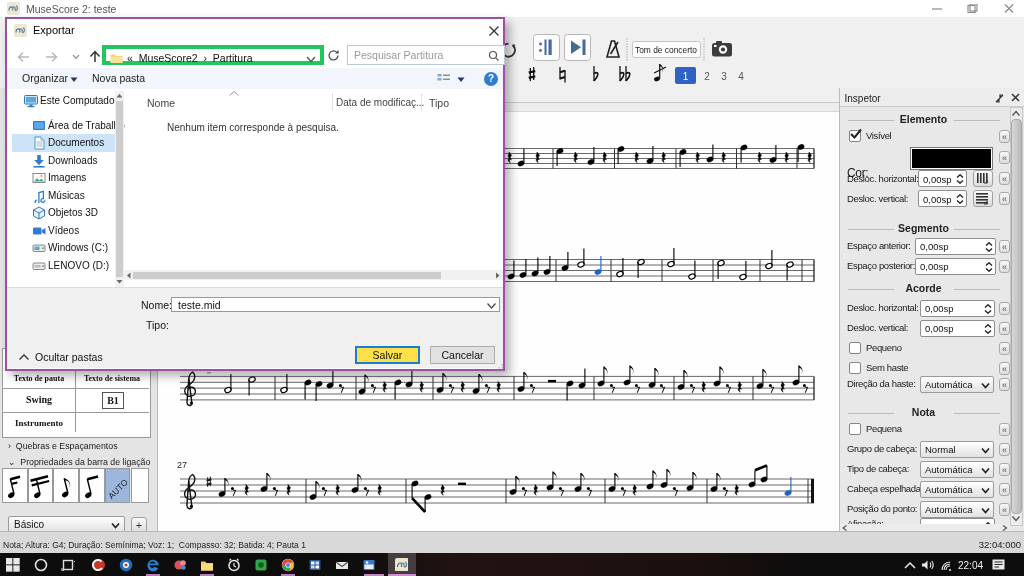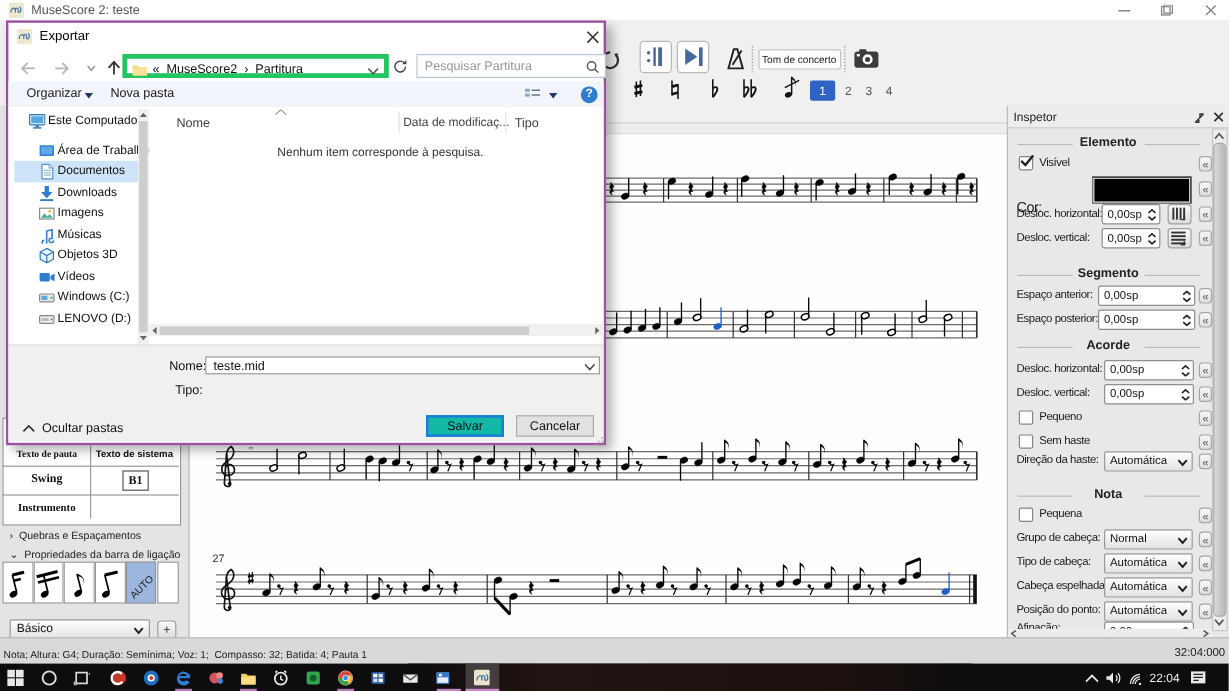--- a/index.html
+++ b/index.html
@@ -404,21 +404,21 @@
       <line x1="633.9" y1="389" x2="633.9" y2="404.5" stroke="#1d61c9" stroke-width="1.1"></line>
     </svg>
 </div>
 
 <div class="abs" style="left:0;top:88px;width:157px;height:443px;background:#e4e4e4;border-right:1px solid #b8b8b8">
 <div style="position:absolute;left:2px;top:260px;width:147px;height:88px;background:#fff;border:1px solid #999"></div>
     <div style="position:absolute;left:2px;top:300px;width:147px;border-top:1px solid #999"></div>
     <div style="position:absolute;left:2px;top:324px;width:147px;border-top:1px solid #999"></div>
     <div style="position:absolute;left:75px;top:260px;height:84px;border-left:1px solid #999"></div>
     <div style="position:absolute;left:4px;top:286px;width:70px;text-align:center;font-family:'Liberation Serif',serif;font-weight:bold;font-size:8px;color:#111">Texto de pauta</div>
-    <div style="position:absolute;left:77px;top:286px;width:70px;text-align:center;font-family:Liberation Sans, sans-serif;font-weight:bold;font-size:8px;color:#111">Texto de sistema</div>
+    <div style="position:absolute;left:77px;top:286px;width:70px;text-align:center;font-family:Liberation Serif, serif;font-weight:bold;font-size:8px;color:#111">Texto de sistema</div>
     <div style="position:absolute;left:4px;top:306px;width:70px;text-align:center;font-family:'Liberation Serif',serif;font-weight:bold;font-size:10px;color:#111">Swing</div>
     <div style="position:absolute;left:102px;top:304px;width:20px;height:15px;border:1px solid #555;font-family:'Liberation Serif',serif;font-weight:bold;font-size:10px;color:#111;text-align:center;line-height:15px">B1</div>
     <div style="position:absolute;left:4px;top:330px;width:70px;text-align:center;font-family:'Liberation Serif',serif;font-weight:bold;font-size:9px;color:#111">Instrumento</div>
     <div style="position:absolute;left:8px;top:353px;font-size:8.8px;color:#222;white-space:nowrap">›&nbsp;&nbsp;Quebras e Espaçamentos</div>
     <div style="position:absolute;left:8px;top:369px;font-size:8.8px;color:#222;white-space:nowrap">⌄&nbsp;&nbsp;Propriedades da barra de ligação</div>
     <div style="position:absolute;left:2px;top:380px;width:25.7px;height:35px;background:#fff;border:1px solid #999;box-sizing:border-box"></div>
     <div style="position:absolute;left:27.7px;top:380px;width:25.7px;height:35px;background:#fff;border:1px solid #999;box-sizing:border-box"></div>
     <div style="position:absolute;left:53.4px;top:380px;width:25.7px;height:35px;background:#fff;border:1px solid #999;box-sizing:border-box"></div>
     <div style="position:absolute;left:79.1px;top:380px;width:25.7px;height:35px;background:#fff;border:1px solid #999;box-sizing:border-box"></div>
     <div style="position:absolute;left:104.8px;top:380px;width:25.7px;height:35px;background:#9db6dd;border:1px solid #999;box-sizing:border-box"></div>
@@ -826,21 +826,21 @@
       <path d="M0.5,1 L3.5,4.5 L6.5,1" fill="#666"></path>
     </svg>
     <div class="abs" style="left:140px;top:78px;font-size:10.5px;color:#444">Nome</div>
     <svg class="abs" style="left:222px;top:72px" width="10" height="5">
       <path d="M0.5,4.5 L5,0.5 L9.5,4.5" fill="none" stroke="#999"></path>
     </svg>
     <div class="abs" style="left:329px;top:78px;font-size:10px;color:#444">Data de modificaç...</div>
     <div class="abs" style="left:422px;top:78px;font-size:10.5px;color:#444">Tipo</div>
     <div class="abs" style="left:325px;top:74px;height:18px;border-left:1px solid #e0e0e0"></div>
     <div class="abs" style="left:414px;top:74px;height:18px;border-left:1px solid #e0e0e0"></div>
-    <div class="abs" style="left:160px;top:103px;width:300px;text-align:center;font-size:10px;color:#333">Nenhum item corresponde à pesquisa.</div>
+    <div class="abs" style="left:160px;top:103px;width:300px;text-align:left;font-size:10px;color:#333">Nenhum item corresponde à pesquisa.</div>
     <div class="abs" style="left:117px;top:251px;width:379px;height:10px;background:#f0f0f0"></div>
     <svg class="abs" style="left:119px;top:253px" width="6" height="7">
       <path d="M4.5,0.5 L1,3.5 L4.5,6.5" fill="#666"></path>
     </svg>
     <svg class="abs" style="left:488px;top:253px" width="6" height="7">
       <path d="M1,0.5 L4.5,3.5 L1,6.5" fill="#666"></path>
     </svg>
     <div class="abs" style="left:126px;top:252.5px;width:308px;height:7px;background:#cdcdcd"></div>
 
  <div class="abs" style="left:0;top:268px;width:496px;height:80px;background:#f0f0f0;border-top:1px solid #ddd">
@@ -849,21 +849,21 @@
    <div class="abs" style="left:6px;top:1px;font-size:10.5px;color:#111">teste.mid</div>
    <svg class="abs" style="left:315px;top:5px" width="9" height="6">
           <path d="M0.5,0.5 L4.5,5 L8.5,0.5" stroke="#444" stroke-width="1.2" fill="none"></path>
         </svg>
   </div>
   <div class="abs" style="left:139px;top:31px;font-size:10.5px;color:#111">Tipo:</div>
   <svg class="abs" style="left:12px;top:66px" width="10" height="7">
         <path d="M0.5,5.5 L5,1 L9.5,5.5" stroke="#333" stroke-width="1.4" fill="none"></path>
       </svg>
   <div class="abs" style="left:28px;top:63px;font-size:10.5px;color:#111">Ocultar pastas</div>
-  <div class="abs" style="left:348px;top:58px;width:65px;height:18px;background:#14b8a6;border:2px solid #1a7cd9;box-sizing:border-box;font-size:10.5px;color:#111;text-align:center;line-height:14px">Salvar</div>
+  <div class="abs" style="left:348px;top:58px;width:65px;height:18px;background:#fde047;border:2px solid #1a7cd9;box-sizing:border-box;font-size:10.5px;color:#111;text-align:center;line-height:14px">Salvar</div>
   <div class="abs" style="left:423px;top:58px;width:65px;height:18px;background:#e1e1e1;border:1px solid #adadad;box-sizing:border-box;font-size:10.5px;color:#111;text-align:center;line-height:16px">Cancelar</div>
   <svg class="abs" style="left:488px;top:76px" width="8" height="8">
         <g fill="#aaa">
           <circle cx="7" cy="1" r="0.8"></circle>
           <circle cx="4" cy="4" r="0.8"></circle>
           <circle cx="7" cy="4" r="0.8"></circle>
           <circle cx="1" cy="7" r="0.8"></circle>
           <circle cx="4" cy="7" r="0.8"></circle>
           <circle cx="7" cy="7" r="0.8"></circle>
         </g>

